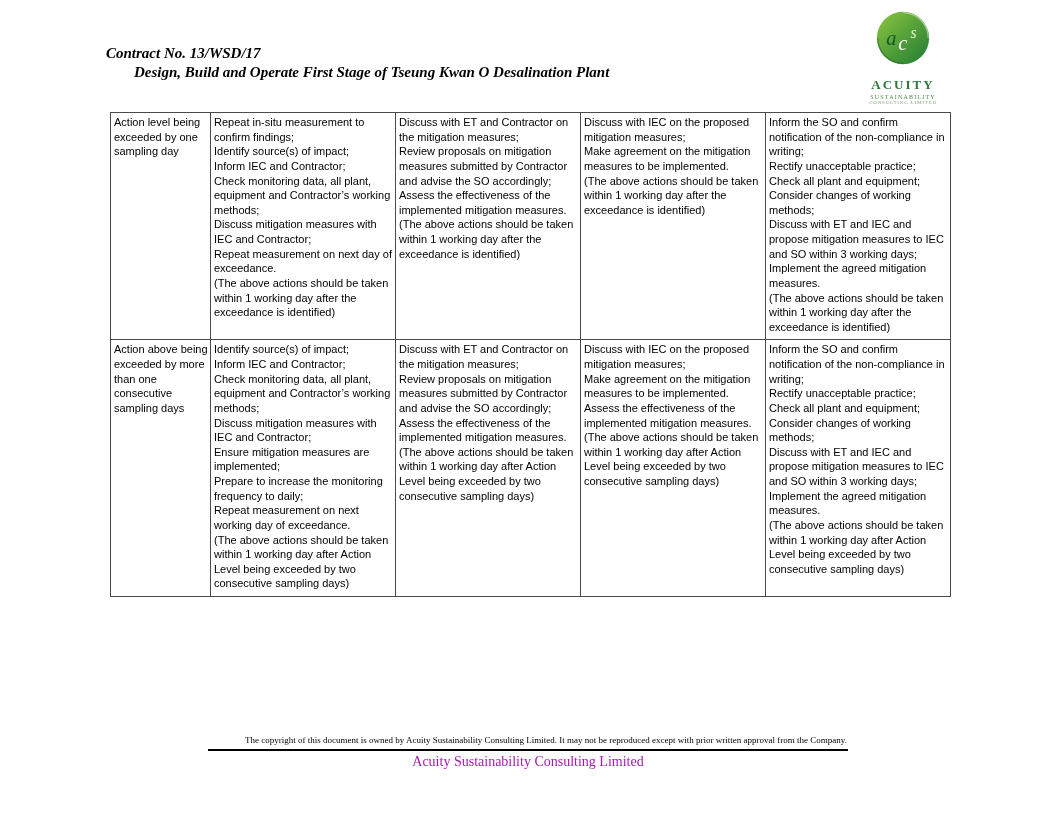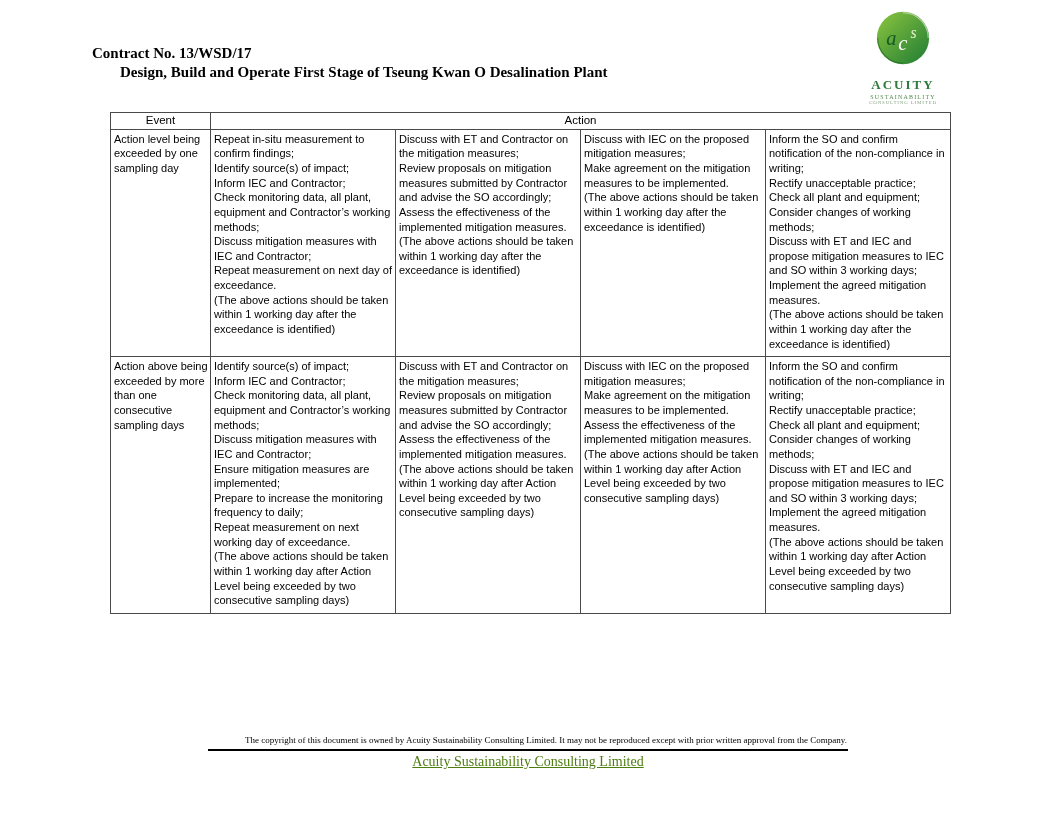--- a/index.html
+++ b/index.html
@@ -7,21 +7,21 @@
   body {
     width: 1056px; height: 816px;
     font-family: "Liberation Serif", serif;
     color: #000;
     position: relative;
     overflow: hidden;
   }
   .page { position: relative; width: 1056px; height: 816px; background: #fff; }
 
   
-  .doc-header-text { position: absolute; left: 92px; top: 44px; }
+  .doc-header-text { position: absolute; left: 106px; top: 44px; font-style: italic; }
   .contract-no { font-size: 15px; font-weight: bold; line-height: 1.25; }
   .project-title { font-size: 15px; font-weight: bold; line-height: 1.25; margin-left: 28px; }
 
   
   .logo-block { position: absolute; left: 862px; top: 10px; width: 82px; text-align: center; }
   .logo-circle { display: block; margin: 0 auto; }
   .logo-name { font-size: 13px; letter-spacing: 2px; color: #2f7a3d; font-weight: bold; margin-top: 11px; }
   .logo-tag1 { font-size: 6px; letter-spacing: 1.2px; color: #4f8a4a; margin-top: 1px; }
   .logo-tag2 { font-size: 5px; letter-spacing: 0.8px; color: #8aa486; }
 
@@ -49,21 +49,21 @@
     white-space: pre-line;
     word-wrap: break-word;
     margin-left: 43px;
   }
   .mtable td.event-cell { padding-right: 2px; }
 
   
   .doc-footer { position: absolute; left: 0; top: 735px; width: 1056px; text-align: center; }
   .copyright { font-size: 9px; line-height: 1.2; color: #000; padding-left: 36px; }
   .footer-rule { width: 640px; height: 2px; background: #000; margin: 3px auto 3px auto; }
-  .company-name { font-size: 14px; color: #4d7c0f; text-decoration: underline; }
+  .company-name { font-size: 14px; color: #a21caf; }
 </style>
 </head>
 <body>
 
 <div class="page">
 
   <div class="doc-header-text">
     <div class="contract-no">Contract No. 13/WSD/17</div>
     <div class="project-title">Design, Build and Operate First Stage of Tseung Kwan O Desalination Plant</div>
   </div>
@@ -90,24 +90,20 @@
 
   <table class="mtable">
     <colgroup>
       <col style="width:100px">
       <col style="width:185px">
       <col style="width:185px">
       <col style="width:185px">
       <col style="width:185px">
     </colgroup>
     <thead>
-      <tr>
-        <th>Event</th>
-        <th colspan="4">Action</th>
-      </tr>
     </thead>
     <tbody>
       <tr>
         <td class="event-cell">Action level being exceeded by one sampling day</td>
         <td>Repeat in-situ measurement to confirm findings;
 Identify source(s) of impact;
 Inform IEC and Contractor;
 Check monitoring data, all plant, equipment and Contractor’s working methods;
 Discuss mitigation measures with IEC and Contractor;
 Repeat measurement on next day of exceedance.

